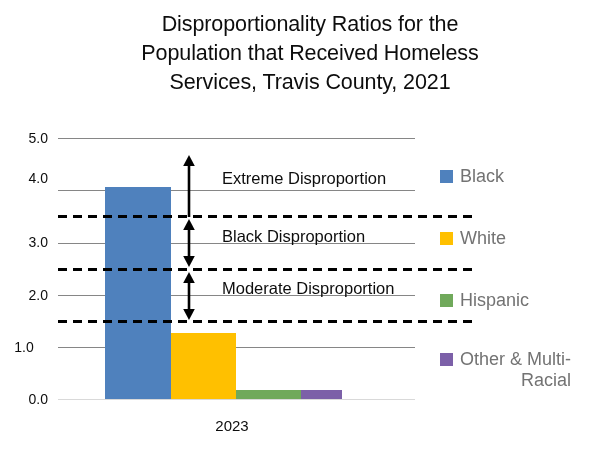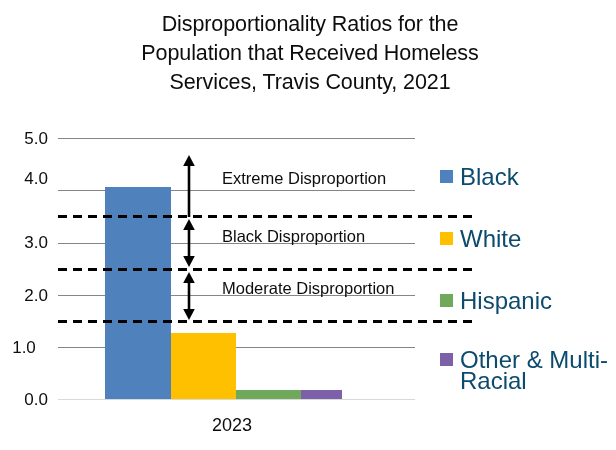--- a/index.html
+++ b/index.html
@@ -67,28 +67,28 @@
     background-repeat: repeat-x;
     background-position: left top;
     height: 2.6px;
   }
 
   .ytick {
     position: absolute;
     left: 0;
     width: 48px;
     text-align: right;
-    font-size: 17px;
+    font-size: 14px;
     line-height: 17.5px;
     color: #0d0d0d;
   }
 
   .xtick {
     position: absolute;
-    font-size: 18px;
+    font-size: 15px;
     line-height: 15px;
     color: #0d0d0d;
     text-align: center;
   }
 
   
   .bar {
     position: absolute;
     bottom: 0;
   }
@@ -113,24 +113,25 @@
     align-items: flex-start;
   }
   .legend-swatch {
     width: 13px;
     height: 13px;
     flex: 0 0 13px;
     margin-top: 4px;
     margin-right: 7px;
   }
   .legend-label {
-    font-size: 24px;
+    font-size: 18px;
     line-height: 21px;
-    color: #0c4a6e;
+    color: #737373;
     white-space: pre-line;
+    text-align: right;
   }
 </style>
 </head>
 <body>
 
 <div id="chart-root">
 
   <div class="chart-title">
     <span class="tline">Disproportionality Ratios for the</span>
     <span class="tline">Population that Received Homeless</span>

